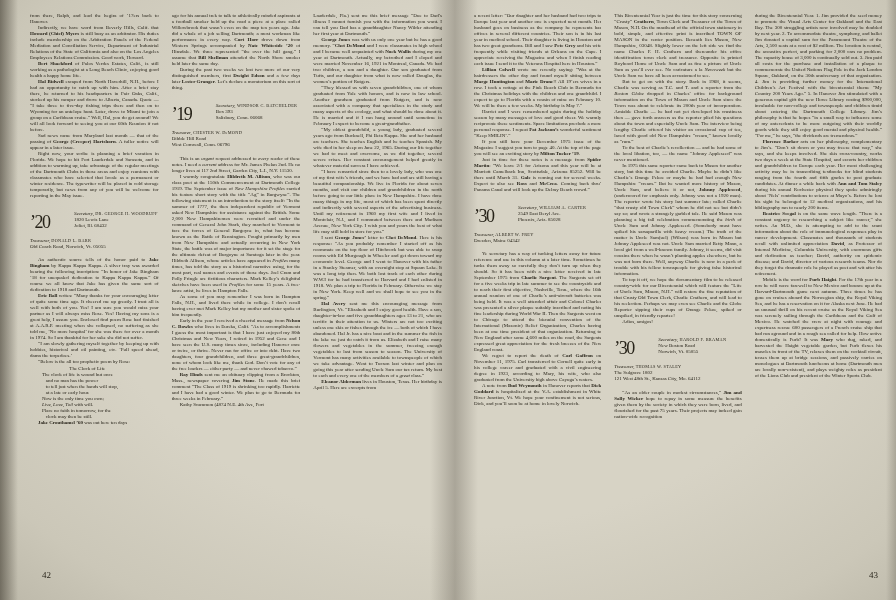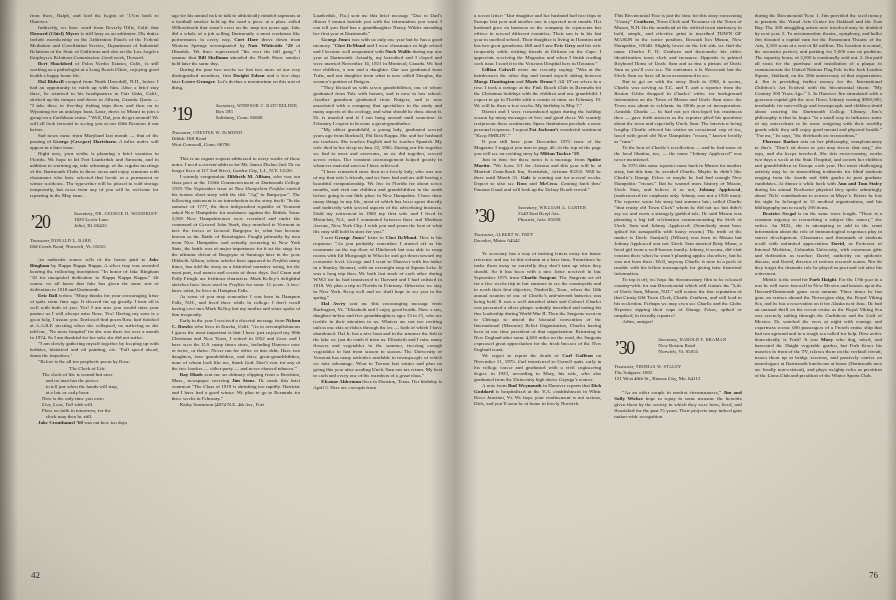--- a/index.html
+++ b/index.html
@@ -25,21 +25,21 @@
   .section{display:grid;grid-template-columns:40px 1fr;column-gap:4px;margin:12px 0 7px;align-items:start;}
   .year{font-size:18px;line-height:22px;letter-spacing:-1.5px;color:#272319;text-align:left;text-indent:0;}
   .sec-block{font-size:5px;line-height:6.2px;text-align:left;}
   .officer-label{font-style:italic;}
   .officer-name{font-size:4.3px;letter-spacing:.3px;}
   .treas{margin-top:5px;text-align:left;font-size:5px;line-height:6.2px;}
   .poem{text-align:left;padding-left:12px;margin-top:1px;}
   .poem-title{text-align:center;padding-right:26px;}
   .poem-line{white-space:pre-wrap;text-indent:0 !important;}
   .pagenum{position:absolute;bottom:-11px;font-size:9px;color:#2a261c;}
-  .pn-left{left:1px;text-align:center;}
+  .pn-left{left:12px;text-align:center;}
   .pn-right{right:4px;}
 </style>
 </head>
 <body>
 
 <div class="spread">
   <div class="edge-left"></div>
   <div class="edge-right"></div>
   <div class="gutter"></div>
 
@@ -164,15 +164,15 @@
           </div>
           <p>“As an older couple in modest circumstances,” <b>Jim and Sally Wicker</b> hope to repay in some measure the benefits given them by the society in which they were born, lived, and flourished for the past 75 years. Their projects may indeed gain nation-wide recognition</p>
         </div>
         <div class="col">
           <p class="noindent">during the Bicentennial Year. 1. Jim provided the seed money to promote the Visual Arts Center for Oakland and the East Bay. The 300 struggling artists now involved may be doubled by next year. 2. To accommodate theatre, symphony, and ballet Jim donated a capital sum for the Paramount Theatre of the Arts, 3,500 seats at a cost of $2 million. The location is central, the acoustics perfect, and parking for 2,000 cars no problem. The capacity house of 3,000 is continually sold out. 3. Jim paid all costs for the purchase and installation of a plaque to commemorate the United Nations Flag Pole in the Jack London Square, Oakland, on the 30th anniversary of that organization. 4. Jim is providing further money for the International Children’s Art Festival with the bicentennial theme “My Country 200 Years Ago.” 5. In Hanover Jim stimulated with a generous capital gift the new Howe Library costing $900,000, invaluable for non-college and townspeople and children timid about entering the Dartmouth College Library. Jim’s philosophy is that he hopes “in a small way to influence some of my antecedents to be more outgoing with their worldly goods while they still enjoy good mental and physical health.” “For me,” he says, “the dividends are tremendous.”</p>
           <p><b>Florence Barker</b> acts on her philosophy, complementary to Jim’s. “Don’t sit down or you may freeze that way,” she says, and she keeps involved. She skis cross-country, works two days a week at the State Hospital, and escorts her children and grandchildren to Europe each year. Her most challenging activity may be in transcribing textbooks for blind students ranging from the fourth and fifth grades to post graduate candidates. At dinner a while back with <b>Ann and Tom Staley</b> during his annual Rochester physical they spoke admiringly about ‘Nels’ contributions to science at Mayo’s. Before he lost his sight he belonged to 12 medical organizations, and his bibliography ran to nearly 200 items.</p>
           <p><b>Beatrice Seegal</b> is on the same wave length. “There is a constant urgency to researching a subject like cancer,” she writes. An M.D., she is attempting to add to the scant information about the role of immunological responses play in cancer development. Classmates and thousands of students recall with unlimited appreciation <b>David</b>, as Professor of Internal Medicine, Columbia University, with enormous gifts and dedication as teacher; David, authority on epidemic disease; and David, director of various research teams. Nor do they forget the dramatic role he played as poet and wit after his retirement.</p>
           <p>Mobile is the word for <b>Furb Haight</b>. For the 17th year in a row he will wave farewell to New Mexico and bounce up at the Harvard-Dartmouth game next autumn. Three times he has gone on cruises aboard the Norwegian ship, the Royal Viking Sea, and he has a reservation on it for Alaska next June. He had an unusual thrill on his recent cruise as the Royal Viking Sea was serenely sailing through the Caribbean and the Gulf of Mexico. He watched the crew at night with courage and expertness rescue 600 passengers of a French cruise ship that had run aground and in a rough sea called for help. How active domestically is Furb? It was <b>Mary</b> who dug, raked, and harvested the Haight vegetable garden, but Furb flexes his muscles in front of the TV, relaxes them on the cocktail circuit, tenses them up at bridge sessions, and passively carries on monologues at Dartmouth luncheons at home (Dartmouth men are locally non-existent), and plays weighty roles as president of the Lions Club and president of the Winter Sports Club.</p>
         </div>
       </div>
-    <div class="pagenum pn-right">76</div>
+    <div class="pagenum pn-right">43</div>
   </div>
 </div>
 
 </body></html>

